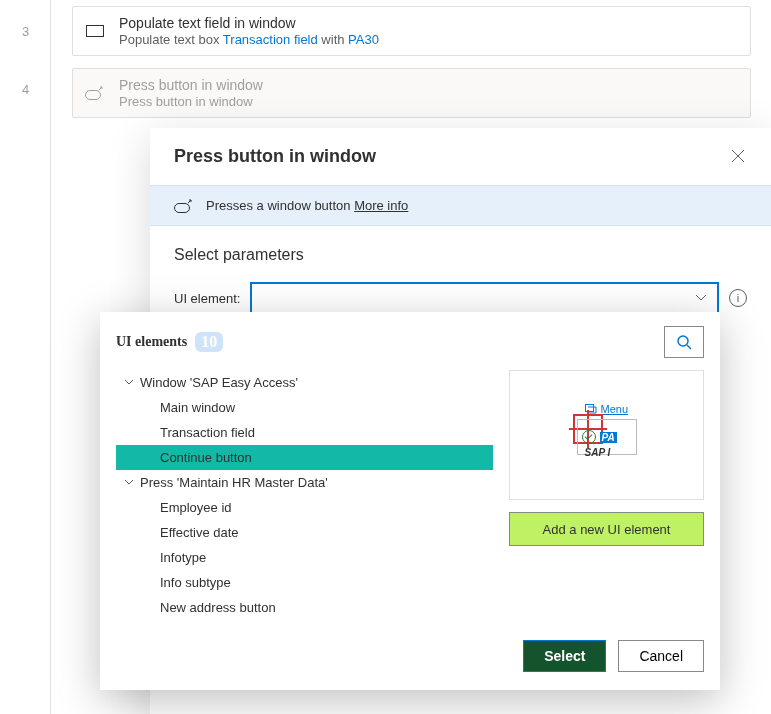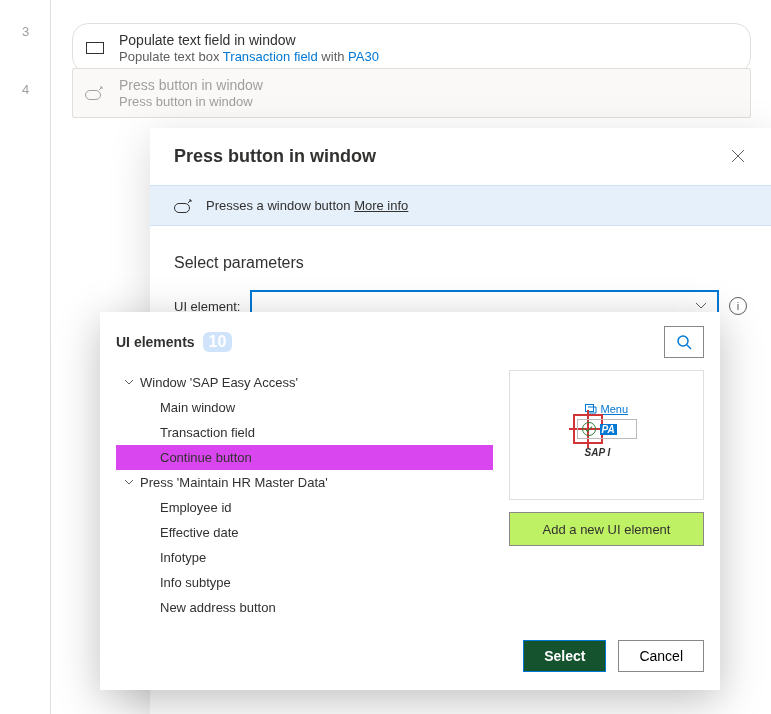--- a/index.html
+++ b/index.html
@@ -17,46 +17,46 @@
   .step-sub.muted { color: #a19f9d; }
   .link { color: #0078d4; text-decoration: none; }
 
   .dialog { position: absolute; left: 150px; top: 128px; right: 0; bottom: 0; background: #fff; box-shadow: 0 10px 40px rgba(0,0,0,0.15); }
   .dlg-header { padding: 18px 24px; display:flex; justify-content: space-between; align-items:center; }
   .dlg-title { font-size: 18px; font-weight: 600; }
   .dlg-close { width: 16px; height:16px; color:#605e5c; cursor:pointer; font-size:16px; line-height:16px; }
   .dlg-infobar { background: #e5f0fb; border-top:1px solid #d0e3f5; border-bottom:1px solid #d0e3f5; padding: 12px 24px; display:flex; align-items:center; gap:12px; }
   .dlg-infobar a { color:#323130; text-decoration: underline; }
   .dlg-content { padding: 20px 24px; }
-  .sec-title { font-size: 16px; font-weight: 400; margin-bottom: 18px; color:#323130;margin-top:8px;}
+  .sec-title { font-size: 16px; font-weight: 400; margin-bottom: 18px; color:#323130;}
   .param-row { display:flex; align-items:center; gap:10px; }
   .param-label { font-size: 13px; color:#323130; }
   .param-select { flex:1; height: 32px; border:2px solid #0078d4; background:#fff; position:relative; }
   .param-select .chev { position:absolute; right:10px; top:50%; transform: translateY(-50%); }
   .info-icon { width:18px;height:18px; border:1px solid #605e5c; border-radius:50%; display:flex;align-items:center;justify-content:center;font-size:11px;color:#605e5c; }
 
   .picker-popup { position: absolute; left: 100px; top: 312px; width: 620px; background:#fff; box-shadow: 0 10px 40px rgba(0,0,0,0.25); }
   .picker-header { display:flex; align-items:center; justify-content: space-between; padding: 14px 16px 6px 16px;}
-  .ph-left { display:flex; align-items:center; gap:8px; }
+  .ph-left { display:flex; align-items:center; gap:8px;font-family:Liberation Serif, serif; }
   .ph-title { font-weight:600; font-size:14px; }
   .count-badge { background:#cfe4fa; color:#fff; font-size:16px; padding: 1px 6px; border-radius:6px; font-weight:600;}
   .ph-search { width:40px; height:32px; border:1px solid #8a8886; display:flex;align-items:center;justify-content:center; cursor:pointer;}
   .picker-body { display:flex; padding: 6px 16px 16px 16px; gap: 16px; align-items:flex-start;}
   .tree { flex:1; }
   .tree-node { height: 25px; display:flex; align-items:center; font-size:13px; color:#323130; }
   .tree-node.child { padding-left: 44px; }
   .tree-node.root { padding-left: 8px; font-size:13px; }
   .tree-node.root .chev { margin-right:6px; }
-  .tree-node.selected { background:#d946ef; }
+  .tree-node.selected { background:#14b8a6; }
   .right-col { width:195px; display:flex; flex-direction:column; gap:12px; align-items:stretch;}
   .preview { height:130px; border:1px solid #e1dfdd; display:flex; align-items:center; justify-content:center; overflow:hidden;}
   .preview-inner { width:80px; height:80px; position:relative; }
   .preview-inner .row1 { position:absolute; top:8px; left:18px; font-size:11px; color:#0078d4; display:flex;align-items:center;gap:4px;}
   .preview-inner .row1 span { text-decoration: underline; }
-  .preview-inner .row2 { position:absolute; top:24px; left:10px; width:60px; height:20px; border:1px solid #bbb; display:flex;align-items:center; gap:4px; padding-left:4px;}
+  .preview-inner .row2 { position:absolute; top:24px; left:10px; width:60px; height:36px; border:1px solid #bbb; display:flex;align-items:center; gap:4px; padding-left:4px;}
   .check-circle { width:14px;height:14px;border-radius:50%;border:1.5px solid #2e7d32; position:relative; }
   .check-circle::after { content:""; position:absolute; left:2px; top:3px; width:6px; height:3px; border-left:1.5px solid #2e7d32; border-bottom:1.5px solid #2e7d32; transform:rotate(-45deg);}
   .pa-chip { background:#0078d4; color:#fff; font-size:10px; font-weight:700; padding:0 2px; font-style:italic;}
   .preview-inner .row3 { position:absolute; top:52px; left:18px; font-weight:700; font-style:italic; font-size:10px; }
   .highlight-box { position:absolute; top:19px; left:6px; width:30px; height:30px; border:2px solid #d13438; }
   .highlight-box::before, .highlight-box::after { content:""; position:absolute; background:#d13438; }
   .highlight-box::before { left:50%; top:-6px; bottom:-6px; width:2px; transform:translateX(-50%);}
   .highlight-box::after { top:50%; left:-6px; right:-6px; height:2px; transform:translateY(-50%);}
   .add-btn { height:34px; border:1px solid #8a8886; background:#bef264; font-size:13px; color:#323130; cursor:pointer;}
   .picker-footer { display:flex; justify-content:flex-end; gap:12px; padding: 4px 16px 18px 16px;}
@@ -64,21 +64,21 @@
   .btn.primary { background:#14532d; border-color:#0078d4; color:#fff; font-weight:600;}
   svg { display:block; }
 </style>
 </head>
 <body>
 
 <div class="canvas">
   <div class="left-rail"></div>
 
   <div class="step-num" style="top:24px;">3</div>
-  <div class="step-card" style="top:23px;border-radius:16px;">
+  <div class="step-card" style="top:6px;">
     <div class="step-ico">
       <svg width="18" height="12" viewBox="0 0 18 12">
           <rect x="0.5" y="0.5" width="17" height="11" fill="none" stroke="#323130"></rect>
         </svg>
     </div>
     <div class="step-body">
       <div class="step-title">Populate text field in window</div>
       <div class="step-sub">
         <span>Populate text box </span><a class="link" href="#">Transaction field</a><span> with </span><a class="link" href="#">PA30</a>
       </div>

